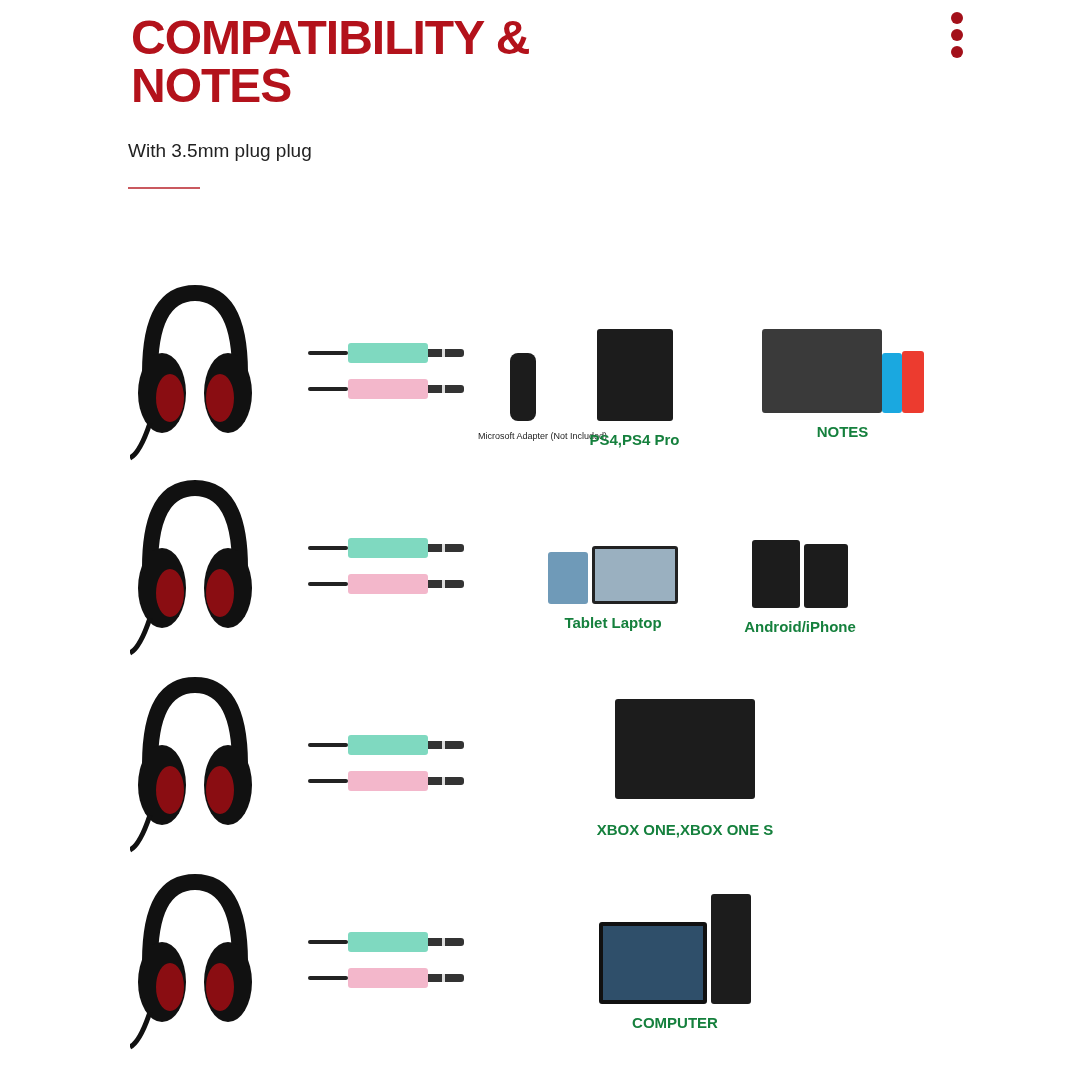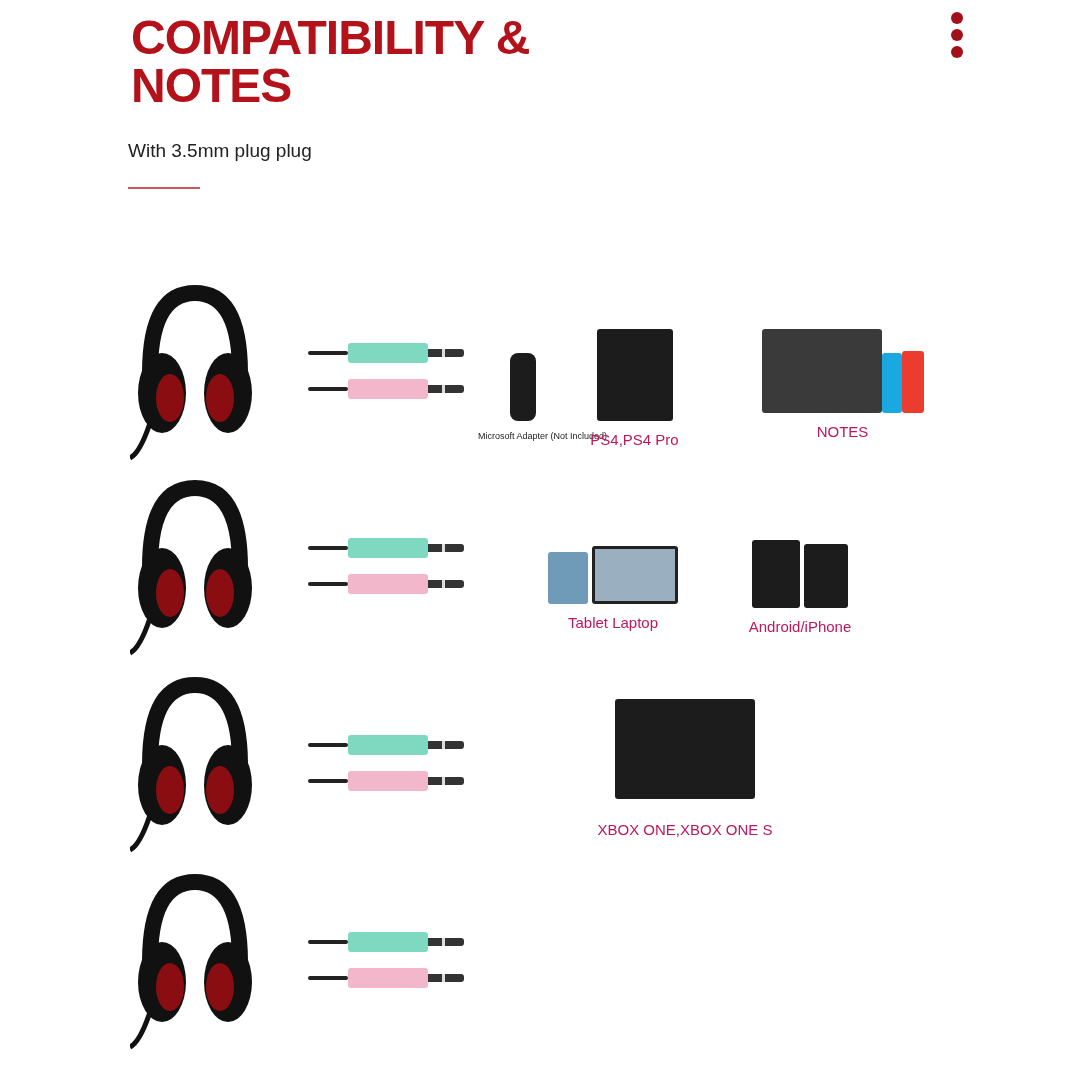--- a/index.html
+++ b/index.html
@@ -13,21 +13,21 @@
   .headset{position:absolute;left:130px;top:0;width:130px;height:180px;}
   .plugs{position:absolute;left:308px;top:60px;width:160px;height:60px;}
   .plug{position:relative;height:20px;margin-bottom:16px;}
   .plug .tip{position:absolute;left:0;top:8px;width:40px;height:4px;background:#222;border-radius:2px;}
   .plug .body{position:absolute;left:40px;top:0;width:80px;height:20px;border-radius:3px;}
   .plug .pin{position:absolute;left:120px;top:6px;width:36px;height:8px;background:#333;border-radius:0 3px 3px 0;}
   .plug .pin:after{content:"";position:absolute;left:14px;top:0;width:3px;height:8px;background:#ddd;}
   .green .body{background:#7fd9c0;}
   .pink .body{background:#f3b7cb;}
   .dev{position:absolute;text-align:center;}
-  .dev .lbl{display:block;color:#be185d;font-size:15px;font-weight:normal;margin-top:6px;white-space:nowrap;}
+  .dev .lbl{display:block;color:#15803d;font-size:15px;font-weight:bold;margin-top:6px;white-space:nowrap;}
   .dev .lbl.small{color:#222;font-size:9px;font-weight:normal;line-height:11px;}
   .box{display:inline-block;background:#1c1c1c;border-radius:3px;}
 </style>
 </head>
 <body>
 
 <h1 class="title">
   <span>COMPATIBILITY &amp;</span><br>
   <span>NOTES</span>
 </h1>
@@ -146,13 +146,17 @@
         <div class="tip"></div>
         <div class="body"></div>
         <div class="pin"></div>
       </div>
     <div class="plug pink">
         <div class="tip"></div>
         <div class="body"></div>
         <div class="pin"></div>
       </div>
   </div>
+  <div class="dev" style="left:590px;top:22px;width:170px">
+    <span class="box" style="width:100px;height:74px;background:#2f4f6a;border:4px solid #111"></span> <span class="box" style="width:40px;height:110px"></span>
+    <span class="lbl">COMPUTER</span>
+  </div>
 </div>
 
 </body></html>

